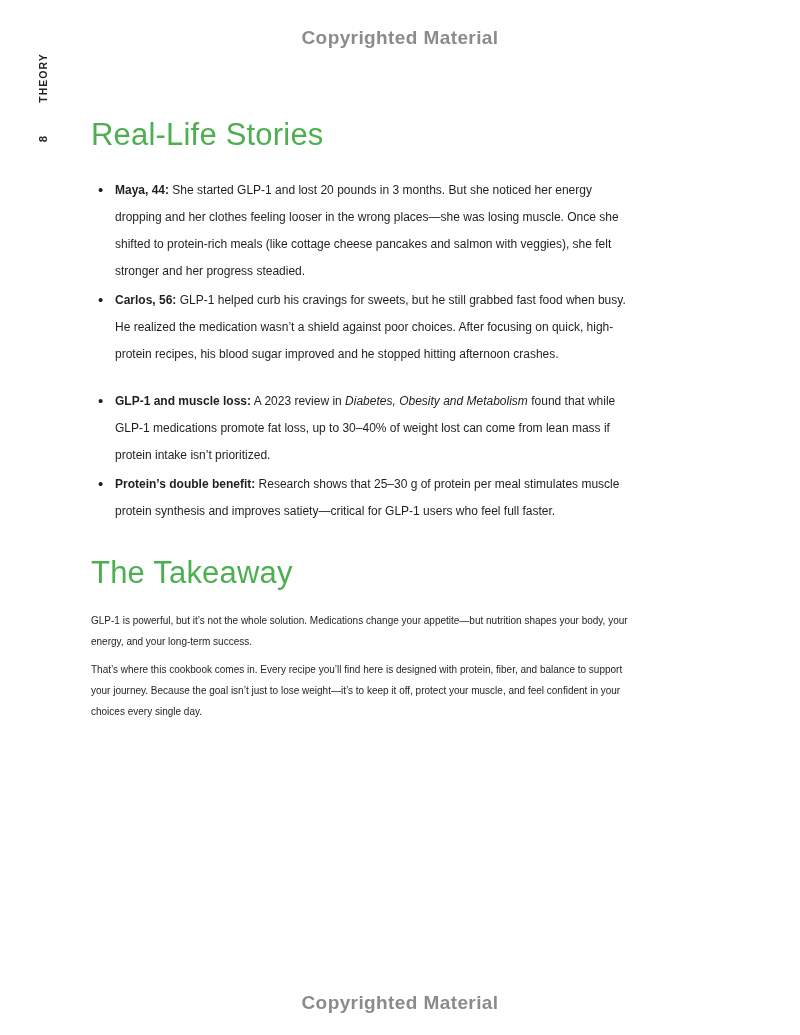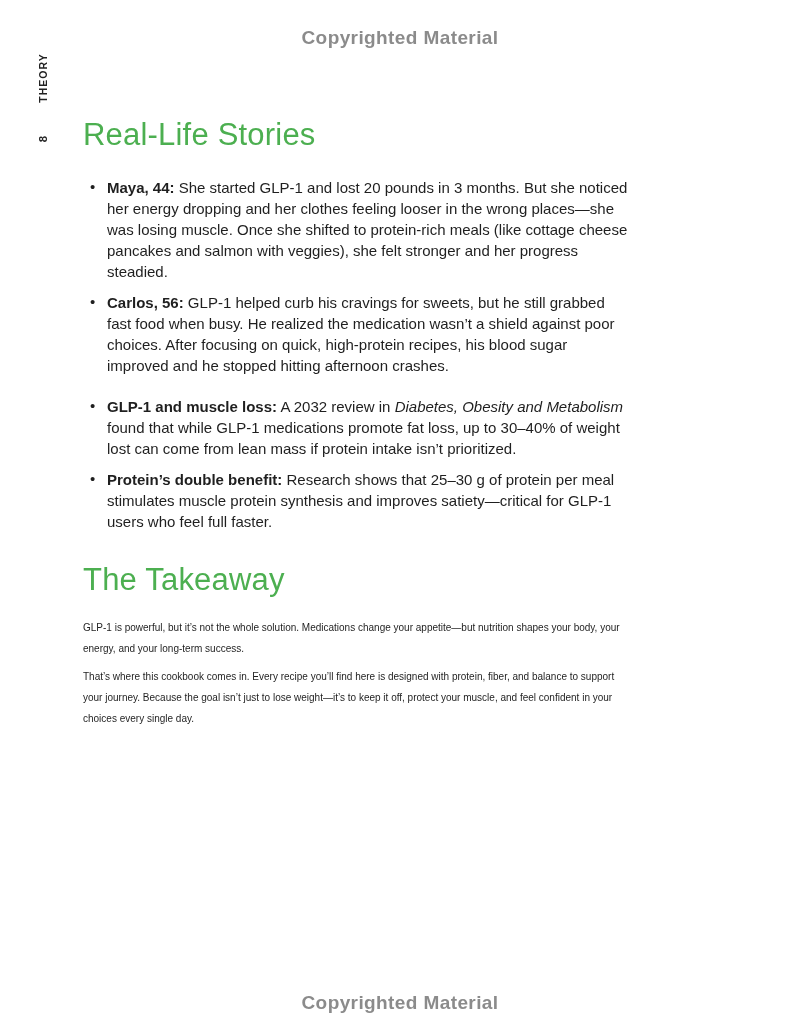--- a/index.html
+++ b/index.html
@@ -37,44 +37,44 @@
     letter-spacing: 1px;
   }
   .vertical-label.pagenum {
     left: 43px;
     top: 139px;
     font-size: 11.5px;
     letter-spacing: 0;
   }
   .content {
     position: absolute;
-    left: 83px;
+    left: 91px;
     top: 0;
     width: 546px;
   }
   h1 {
     color: #4caf50;
     font-size: 31px;
     font-weight: 400;
     letter-spacing: 0.2px;
     line-height: 40px;
   }
   h1.h-first  { margin-top: 115px; }
   h1.h-second { margin-top: 16px; }
   h1.h-third  { margin-top: 28px; }
   ul {
     list-style: none;
     margin: 0 0 0 24px;
-    font-size: 15px;
-    line-height: 21px;
+    font-size: 12px;
+    line-height: 27px;
   }
   ul.list-first  { margin-top: 22px; }
   ul.list-second { margin-top: 20px; }
   li { position: relative; }
-  li + li { margin-top: 10px; }
+  li + li { margin-top: 2px; }
   li::before {
     content: "\2022";
     position: absolute;
     left: -17px;
     top: -1px;
     font-size: 15px;
     color: #1f1f1f;
   }
   strong { font-weight: 700; }
   em { font-style: italic; }
@@ -103,21 +103,21 @@
       <strong>Maya, 44:</strong><span> She started GLP-1 and lost 20 pounds in 3 months. But she noticed her energy dropping and her clothes feeling looser in the wrong places—she was losing muscle. Once she shifted to protein-rich meals (like cottage cheese pancakes and salmon with veggies), she felt stronger and her progress steadied.</span>
     </li>
     <li>
       <strong>Carlos, 56:</strong><span> GLP-1 helped curb his cravings for sweets, but he still grabbed fast food when busy. He realized the medication wasn’t a shield against poor choices. After focusing on quick, high-protein recipes, his blood sugar improved and he stopped hitting afternoon crashes.</span>
     </li>
   </ul>
 
 
   <ul class="list-second">
     <li>
-      <strong>GLP-1 and muscle loss:</strong><span> A 2032 review in </span><em>Diabetes, Obesity and Metabolism</em><span> found that while GLP-1 medications promote fat loss, up to 30–40% of weight lost can come from lean mass if protein intake isn’t prioritized.</span>
+      <strong>GLP-1 and muscle loss:</strong><span> A 2023 review in </span><em>Diabetes, Obesity and Metabolism</em><span> found that while GLP-1 medications promote fat loss, up to 30–40% of weight lost can come from lean mass if protein intake isn’t prioritized.</span>
     </li>
     <li>
       <strong>Protein’s double benefit:</strong><span> Research shows that 25–30 g of protein per meal stimulates muscle protein synthesis and improves satiety—critical for GLP-1 users who feel full faster.</span>
     </li>
   </ul>
 
   <h1 class="h-third">The Takeaway</h1>
 
   <p class="para-1">GLP-1 is powerful, but it’s not the whole solution. Medications change your appetite—but nutrition shapes your body, your energy, and your long-term success.</p>
 

